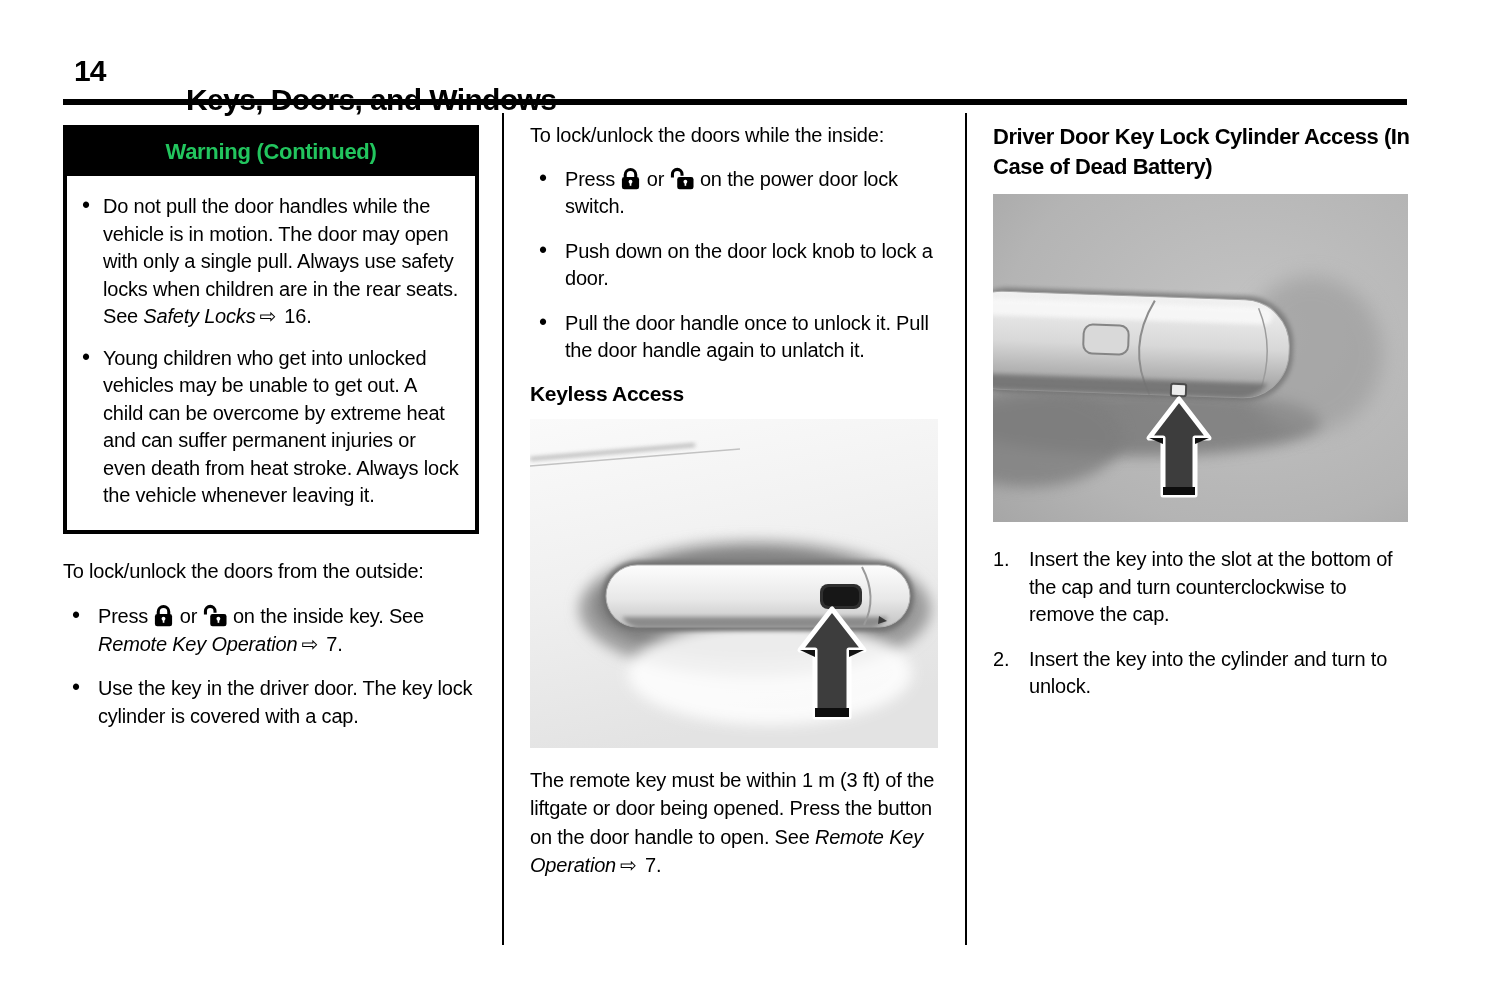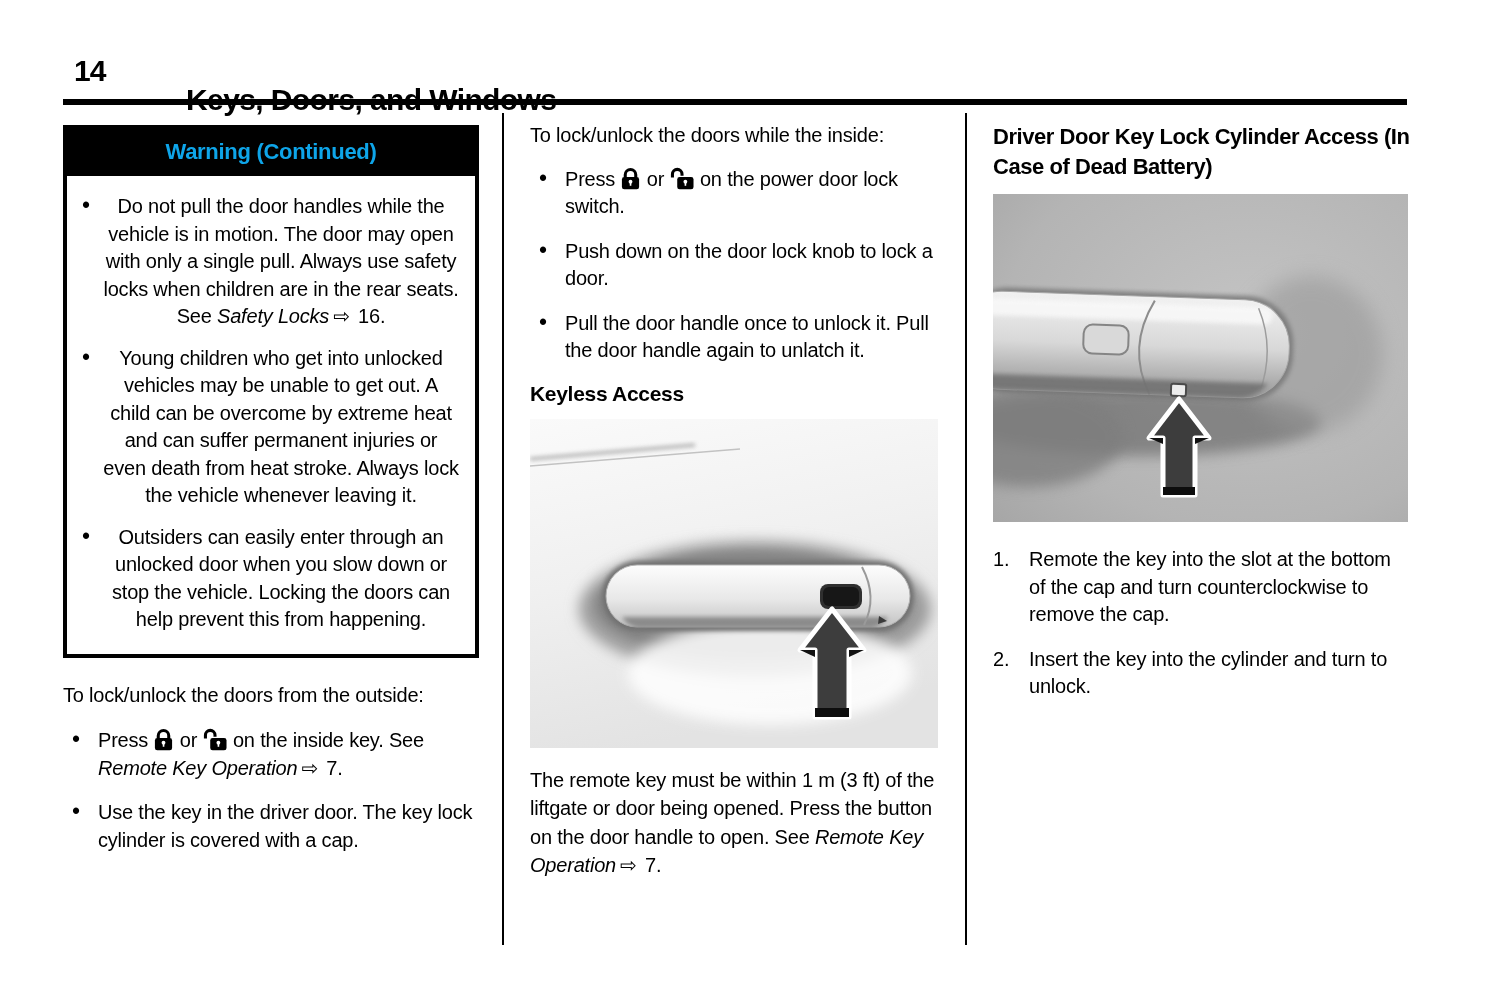--- a/index.html
+++ b/index.html
@@ -23,23 +23,23 @@
   #col1{left:63px;width:416px;}
   #col2{left:530px;width:409px;}
   #col3{left:993px;width:417px;}
 
   p,li{font-size:20px;line-height:27.5px;letter-spacing:-0.2px;margin:0;}
   .it{font-style:italic;}
   .refarrow{font-style:normal;padding:0 3px 0 4px;}
 
   
   .warnbox{border:4px solid #000;margin-top:3px;}
-  .warnbox .wtitle{background:#000;color:#0ea5e9;font-size:22px;font-weight:700;
+  .warnbox .wtitle{background:#000;color:#22c55e;font-size:22px;font-weight:700;
     text-align:center;padding:10px 0 11px;letter-spacing:-0.3px;}
-  .wb-body{padding:17px 16px 6px 14px;text-align:center;}
+  .wb-body{padding:17px 16px 6px 14px;}
   ul{list-style:none;margin:0;padding:0;}
   ul li{position:relative;margin-bottom:14px;}
   .warnlist li{padding-left:22px;}
   .warnlist li::before{content:"\2022";position:absolute;left:1px;top:-1px;font-size:23px;}
   .blist li{padding-left:35px;margin-bottom:17px;}
   .blist li::before{content:"\2022";position:absolute;left:9px;top:-1px;font-size:23px;}
 
   .intro{margin-bottom:16px;}
   #col1 .intro{margin-top:24px;margin-bottom:18px;}
 
@@ -71,23 +71,20 @@
 
   <div class="warnbox">
     <div class="wtitle">Warning (Continued)</div>
     <div class="wb-body">
       <ul class="warnlist">
         <li>
           <span>Do not pull the door handles while the vehicle is in motion. The door may open with only a single pull. Always use safety locks when children are in the rear seats. See </span><span class="it">Safety Locks</span><span class="refarrow">⇨</span><span> 16.</span>
         </li>
         <li>
           <span>Young children who get into unlocked vehicles may be unable to get out. A child can be overcome by extreme heat and can suffer permanent injuries or even death from heat stroke. Always lock the vehicle whenever leaving it.</span>
-        </li>
-        <li>
-          <span>Outsiders can easily enter through an unlocked door when you slow down or stop the vehicle. Locking the doors can help prevent this from happening.</span>
         </li>
       </ul>
     </div>
   </div>
 
   <p class="intro">To lock/unlock the doors from the outside:</p>
 
   <ul class="blist">
     <li>
       <span>Press </span><span class="lockicon"><svg width="21" height="23" viewBox="0 0 22 24">
@@ -233,20 +230,20 @@
         <rect x="170" y="293" width="32" height="8" fill="#0d0d0d"></rect>
         <polygon points="156,244 170,244 170,250" fill="#111111"></polygon>
         <polygon points="216,244 202,244 202,250" fill="#111111"></polygon>
       </g>
     </svg>
   </figure>
 
   <ol class="steps">
     <li>
       <span class="num">1.</span>
-      <span>Remote the key into the slot at the bottom of the cap and turn counterclockwise to remove the cap.</span>
+      <span>Insert the key into the slot at the bottom of the cap and turn counterclockwise to remove the cap.</span>
     </li>
     <li>
       <span class="num">2.</span>
       <span>Insert the key into the cylinder and turn to unlock.</span>
     </li>
   </ol>
 </div>
 
 </body></html>

